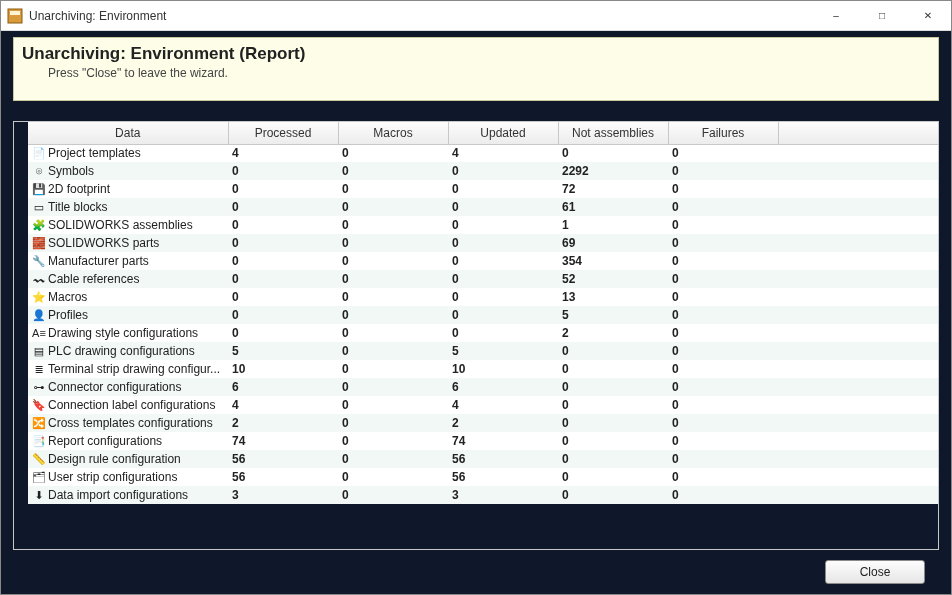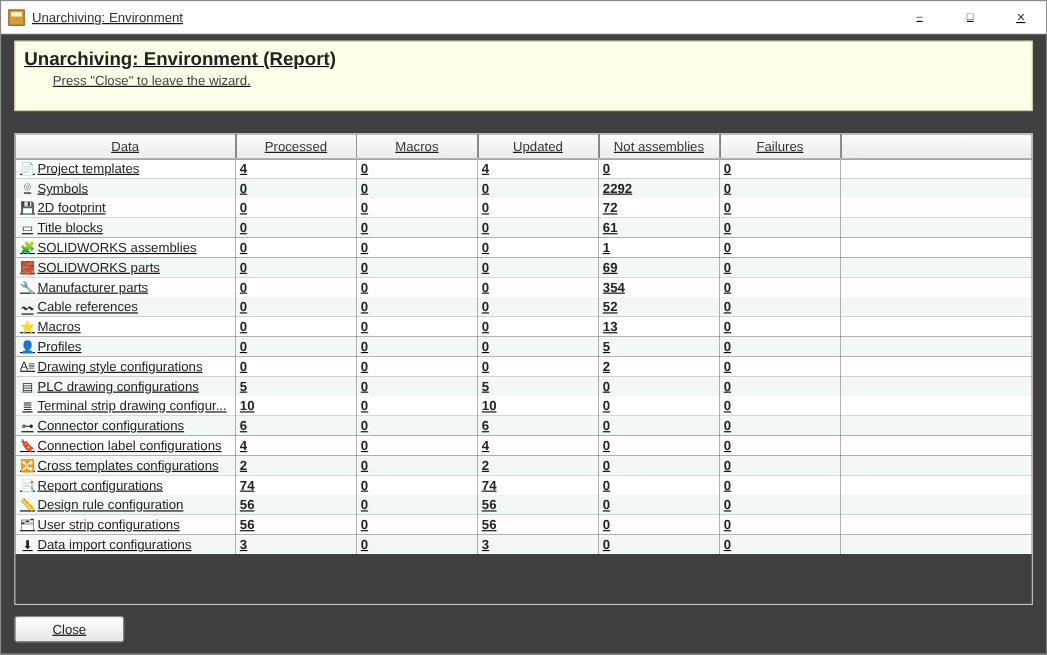--- a/index.html
+++ b/index.html
@@ -8,25 +8,24 @@
     font-family: "Segoe UI", Tahoma, sans-serif;
     font-size: 12px;
     background: #f0f0f0;
     width: 952px;
     height: 595px;
     overflow: hidden;
   }
   .window {
     width: 952px;
     height: 595px;
-    background: #404040;
+    background: #0f172a;
     border: 1px solid #888;
     display: flex;
     flex-direction: column;
-    text-decoration: underline;
   }
   .titlebar {
     height: 30px;
     background: #fff;
     border-bottom: 1px solid #ddd;
     display: flex;
     align-items: center;
     padding-left: 6px;
   }
   .titlebar .app-icon {
@@ -79,20 +78,21 @@
     border: 1px solid #c8c8c8;
     position: relative;
     overflow: hidden;
     display: flex;
     min-height: 0;
   }
   .grid-scroll {
     flex: 1;
     overflow-y: scroll;
     overflow-x: hidden;
+    margin-left: 14px;
   }
   table.grid {
     border-collapse: collapse;
     width: 100%;
     table-layout: fixed;
   }
   table.grid thead th {
     position: sticky;
     top: 0;
     background: linear-gradient(#fcfcfc, #ececec);
@@ -125,21 +125,21 @@
   .row-icon {
     width: 14px; height: 14px; flex: 0 0 14px;
     display: inline-flex; align-items: center; justify-content: center;
     font-size: 11px;
   }
   .bold { font-weight: 700; }
 
   .footer {
     padding: 10px 14px 0 0;
     display: flex;
-    justify-content: flex-start;
+    justify-content: flex-end;
   }
   .btn {
     min-width: 100px;
     height: 24px;
     border: 1px solid #8a8a8a;
     background: linear-gradient(#fdfdfd, #e6e6e6);
     border-radius: 3px;
     font-size: 12px;
     color: #222;
     display: inline-flex;

